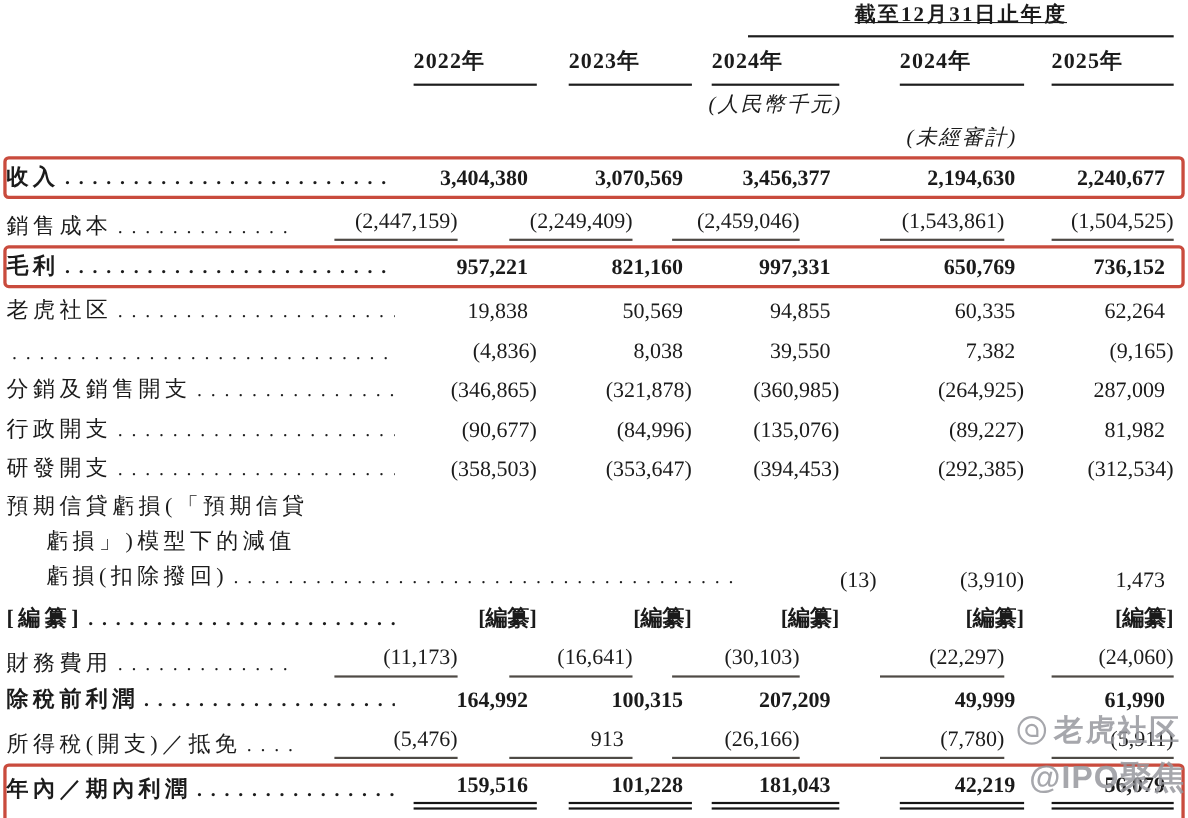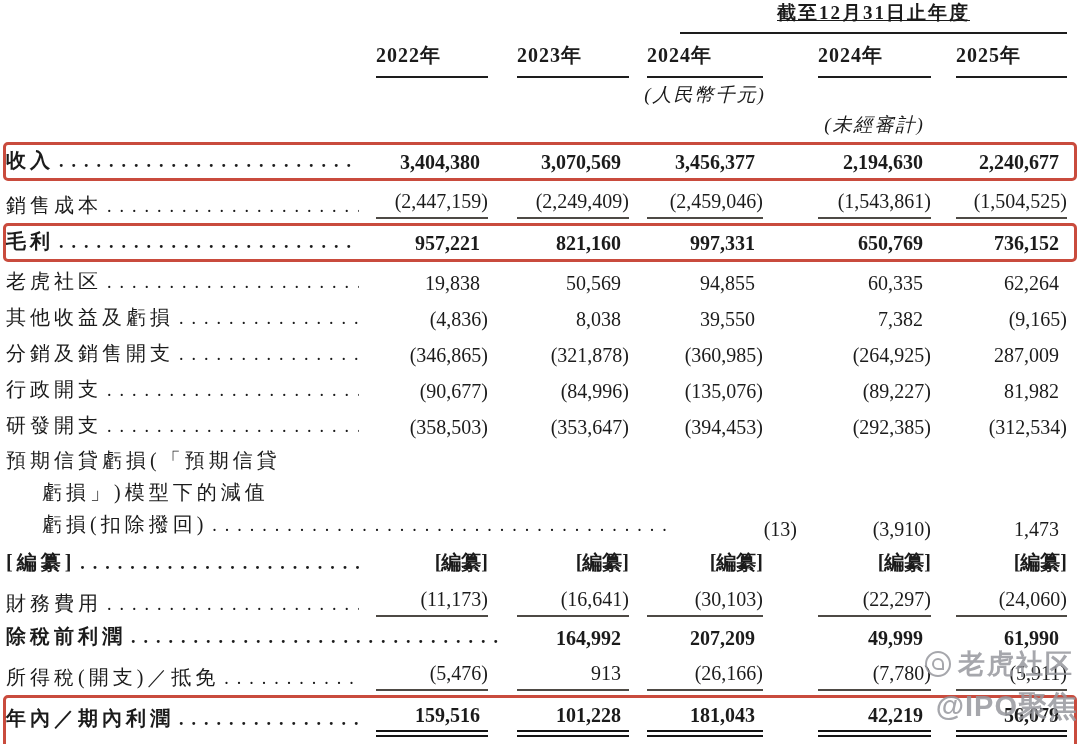--- a/index.html
+++ b/index.html
@@ -30,21 +30,21 @@
   .num{display:flex;justify-content:flex-end;font-size:20px;}
   .c1{width:117px;}.c2{width:141px;}.c3{width:134px;}.c4{width:168px;}.c5{width:136px;}
   .val{display:inline-block;text-align:right;white-space:nowrap;box-sizing:border-box;}
   .c1 .val{width:112px;}.c2 .val{width:112px;}.c3 .val{width:116px;}
   .c4 .val{width:113px;}.c5 .val{width:111px;}
   .val.b{font-weight:700;}
   .val.u1{border-bottom:2px solid var(--uline);padding-bottom:4px;}
   .val.u2{border-bottom:2px solid #151515;padding-bottom:3px;position:relative;}
   .val.u2::after{content:"";position:absolute;left:0;right:0;bottom:-7px;
                  border-top:2px solid #151515;}
-  .row.r-u1{height:38px;padding-bottom:2px;}
+  .row.r-u1{height:38px;padding-bottom:2px;gap:18px;}
   
   .hdr{height:28px;padding-bottom:0;align-items:flex-end;}
   .gcell{display:flex;justify-content:flex-end;}
   .gcell.g1{width:392px;}
   .gcell.g2{width:304px;}
   .gspan{display:inline-block;text-align:center;font-weight:700;font-size:19px;
          letter-spacing:2px;border-bottom:2px solid var(--rule);padding-bottom:6px;
          white-space:nowrap;text-decoration:underline;}
   .g1 .gspan{width:387px;}
   .g2 .gspan{width:249px;}
@@ -210,21 +210,20 @@
         </div>
         <div class="num c4">
           <span class="val" style="padding-right: 8px;">60,335</span>
         </div>
         <div class="num c5">
           <span class="val" style="padding-right: 8px;">62,264</span>
         </div>
       </div>
       <div class="row">
         <div class="lbl">
-          <span class="txt">其他收益及虧損</span>
           <span class="dots">................................................................................</span>
         </div>
         <div class="num c1">
           <span class="val">(4,836)</span>
         </div>
         <div class="num c2">
           <span class="val" style="padding-right: 8px;">8,038</span>
         </div>
         <div class="num c3">
           <span class="val" style="padding-right: 8px;">39,550</span>
@@ -364,20 +363,23 @@
           <span class="val u1">(24,060)</span>
         </div>
       </div>
       <div class="row">
         <div class="lbl b">
           <span class="txt">除稅前利潤</span>
           <span class="dots">................................................................................</span>
         </div>
         <div class="num c1">
           <span class="val b" style="padding-right: 8px;">164,992</span>
+        </div>
+        <div class="num c2">
+          <span class="val b" style="padding-right: 8px;">100,315</span>
         </div>
         <div class="num c3">
           <span class="val b" style="padding-right: 8px;">207,209</span>
         </div>
         <div class="num c4">
           <span class="val b" style="padding-right: 8px;">49,999</span>
         </div>
         <div class="num c5">
           <span class="val b" style="padding-right: 8px;">61,990</span>
         </div>

